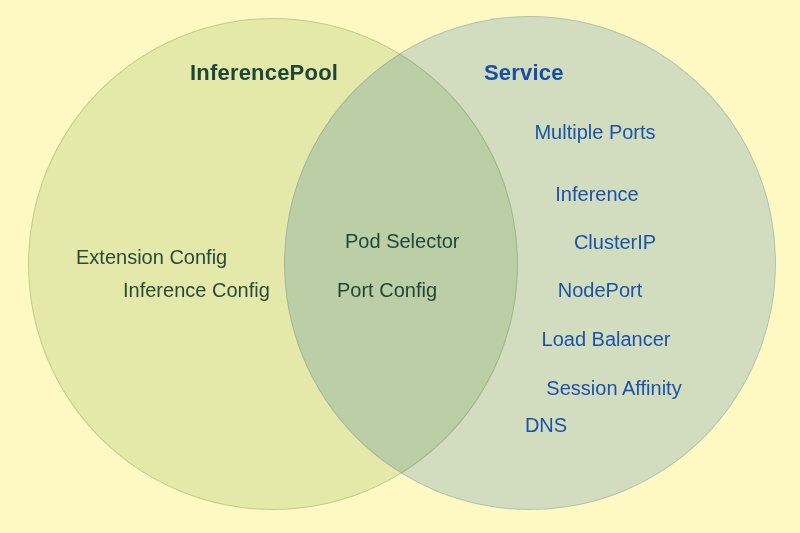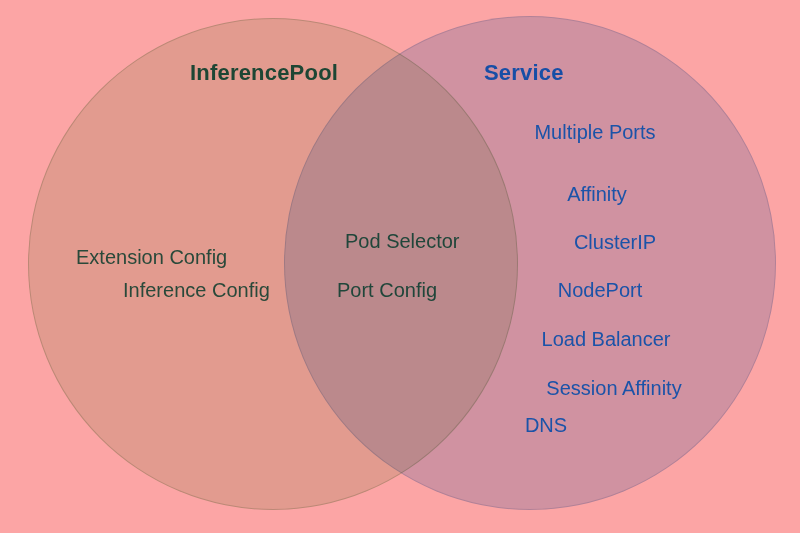--- a/index.html
+++ b/index.html
@@ -5,21 +5,21 @@
   html, body {
     margin: 0;
     padding: 0;
     background: #ffffff;
     font-family: "Liberation Sans", sans-serif;
   }
   .stage {
     position: relative;
     width: 800px;
     height: 533px;
-    background: #fca5a5;
+    background: #fef9c3;
     overflow: hidden;
   }
   .circle {
     position: absolute;
     border-radius: 50%;
     mix-blend-mode: multiply;
   }
   .circle-left {
     left: 28px;
     top: 18px;
@@ -76,20 +76,20 @@
 
   <div class="vtitle title-right" style="color: rgb(23, 78, 166);">Service</div>
 
   <div class="vitem li-0 lc" style="color: rgb(41, 73, 58);">Extension Config</div>
   <div class="vitem li-1 lc" style="color: rgb(41, 73, 58);">Inference Config</div>
 
   <div class="vitem ov-0 oc" style="color: rgb(32, 70, 58);">Pod Selector</div>
   <div class="vitem ov-1 oc" style="color: rgb(32, 70, 58);">Port Config</div>
 
   <div class="vitem ri ri-0 rc" style="color: rgb(27, 83, 168);">Multiple Ports</div>
-  <div class="vitem ri ri-1 rc" style="color: rgb(27, 83, 168);">Affinity</div>
+  <div class="vitem ri ri-1 rc" style="color: rgb(27, 83, 168);">Inference</div>
   <div class="vitem ri ri-2 rc" style="color: rgb(27, 83, 168);">ClusterIP</div>
   <div class="vitem ri ri-3 rc" style="color: rgb(27, 83, 168);">NodePort</div>
   <div class="vitem ri ri-4 rc" style="color: rgb(27, 83, 168);">Load Balancer</div>
   <div class="vitem ri ri-5 rc" style="color: rgb(27, 83, 168);">Session Affinity</div>
   <div class="vitem ri ri-6 rc" style="color: rgb(27, 83, 168); text-align: right;">DNS</div>
 
 </div>
 
 </body></html>

